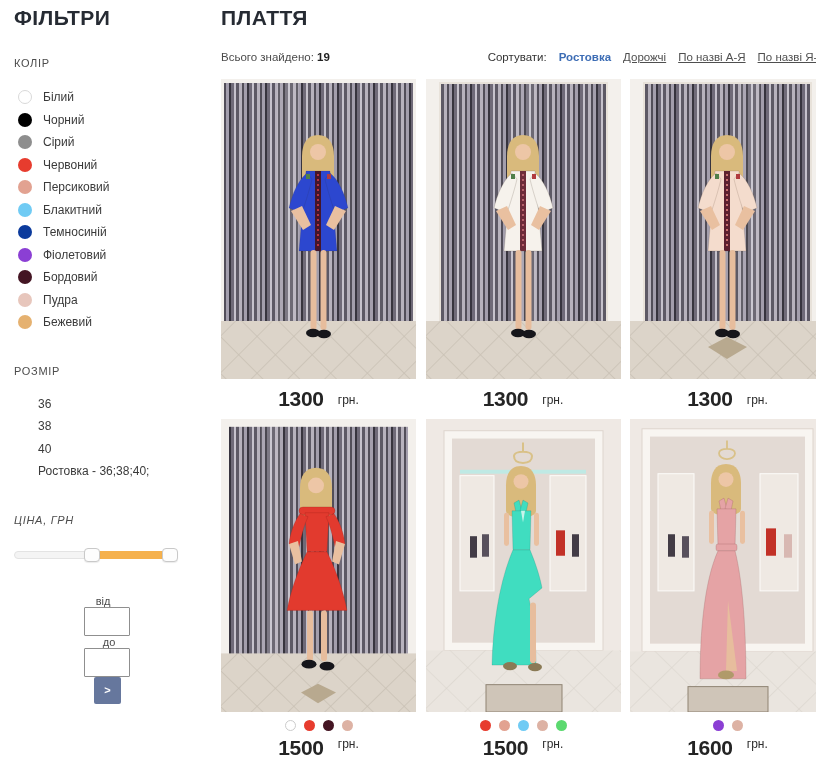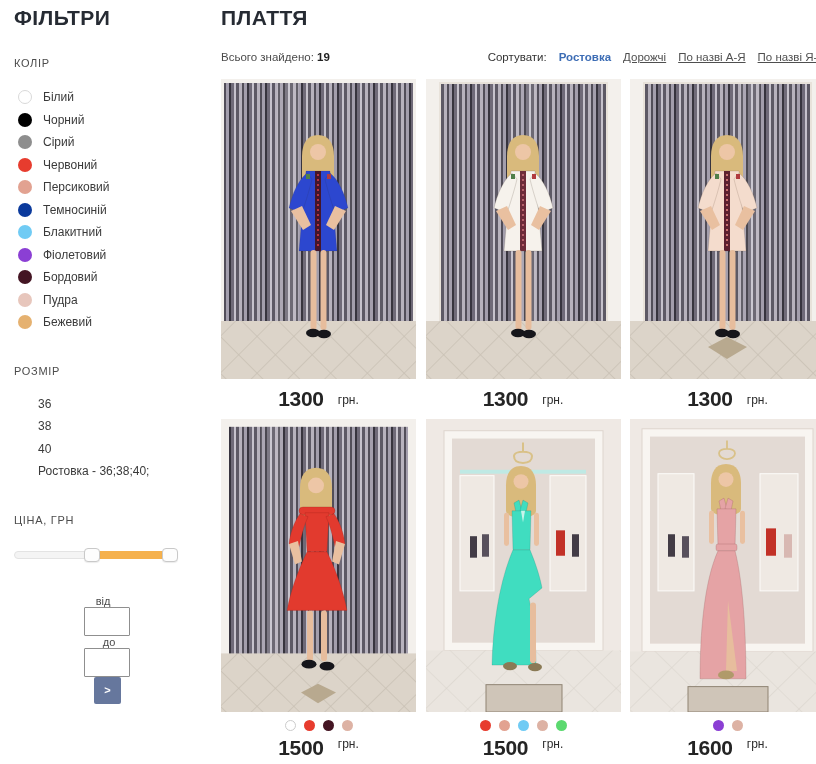--- a/index.html
+++ b/index.html
@@ -12,21 +12,21 @@
   .side-title { font-size:21px; font-weight:700; color:#262b33; letter-spacing:.4px; }
   .section-label { font-size:11px; color:#4c4c4c; letter-spacing:.7px; font-weight:400; }
   .color-section-label { margin-top:27px; }
   .color-list { margin-top:17px; }
   .color-item { display:flex; align-items:center; height:22.5px; cursor:pointer; }
   .swatch { width:14px; height:14px; border-radius:50%; margin-left:4px; flex:0 0 14px; }
   .swatch-label { font-size:12px; color:#3a3a3a; margin-left:11px; }
   .size-section-label { margin-top:31px; }
   .size-list { margin-top:16px; }
   .size-item { font-size:12px; color:#3a3a3a; height:22.5px; display:flex; align-items:center; padding-left:24px; cursor:pointer; }
-  .price-section-label { margin-top:31px; }
+  .price-section-label { margin-top:31px;font-style:italic; }
 
   .slider { position:relative; margin-top:22px; width:162px; height:14px; }
   .slider-track { position:absolute; left:0; right:0; top:3px; height:8px; background:#f4f4f4; border:1px solid #e3e3e3; border-radius:4px; }
   .slider-fill { position:absolute; top:3px; height:8px; background:#f5b14d; left:48%; right:3%; }
   .slider-handle { position:absolute; top:0; width:16px; height:14px; background:#fdfdfd; border:1px solid #c9c9c9; border-radius:4px; box-shadow:0 1px 1px rgba(0,0,0,.08); cursor:pointer; }
   .handle-min { left:calc(48% - 8px); }
   .handle-max { right:-2px; }
 
   .price-inputs { display:flex; align-items:center; margin-top:33px;flex-direction:column; }
   .price-inputs label { font-size:11px; color:#4c4c4c; }
@@ -104,26 +104,26 @@
         </div>
         <div class="color-item">
           <span class="swatch" style="background: rgb(231, 60, 46);"></span>
           <span class="swatch-label">Червоний</span>
         </div>
         <div class="color-item">
           <span class="swatch" style="background: rgb(226, 162, 145);"></span>
           <span class="swatch-label">Персиковий</span>
         </div>
         <div class="color-item">
+          <span class="swatch" style="background: rgb(112, 203, 244);"></span>
+          <span class="swatch-label">Блакитний</span>
+        </div>
+        <div class="color-item">
           <span class="swatch" style="background: rgb(11, 58, 156);"></span>
           <span class="swatch-label">Темносиній</span>
-        </div>
-        <div class="color-item">
-          <span class="swatch" style="background: rgb(112, 203, 244);"></span>
-          <span class="swatch-label">Блакитний</span>
         </div>
         <div class="color-item">
           <span class="swatch" style="background: rgb(139, 63, 212);"></span>
           <span class="swatch-label">Фіолетовий</span>
         </div>
         <div class="color-item">
           <span class="swatch" style="background: rgb(68, 21, 35);"></span>
           <span class="swatch-label">Бордовий</span>
         </div>
         <div class="color-item">

